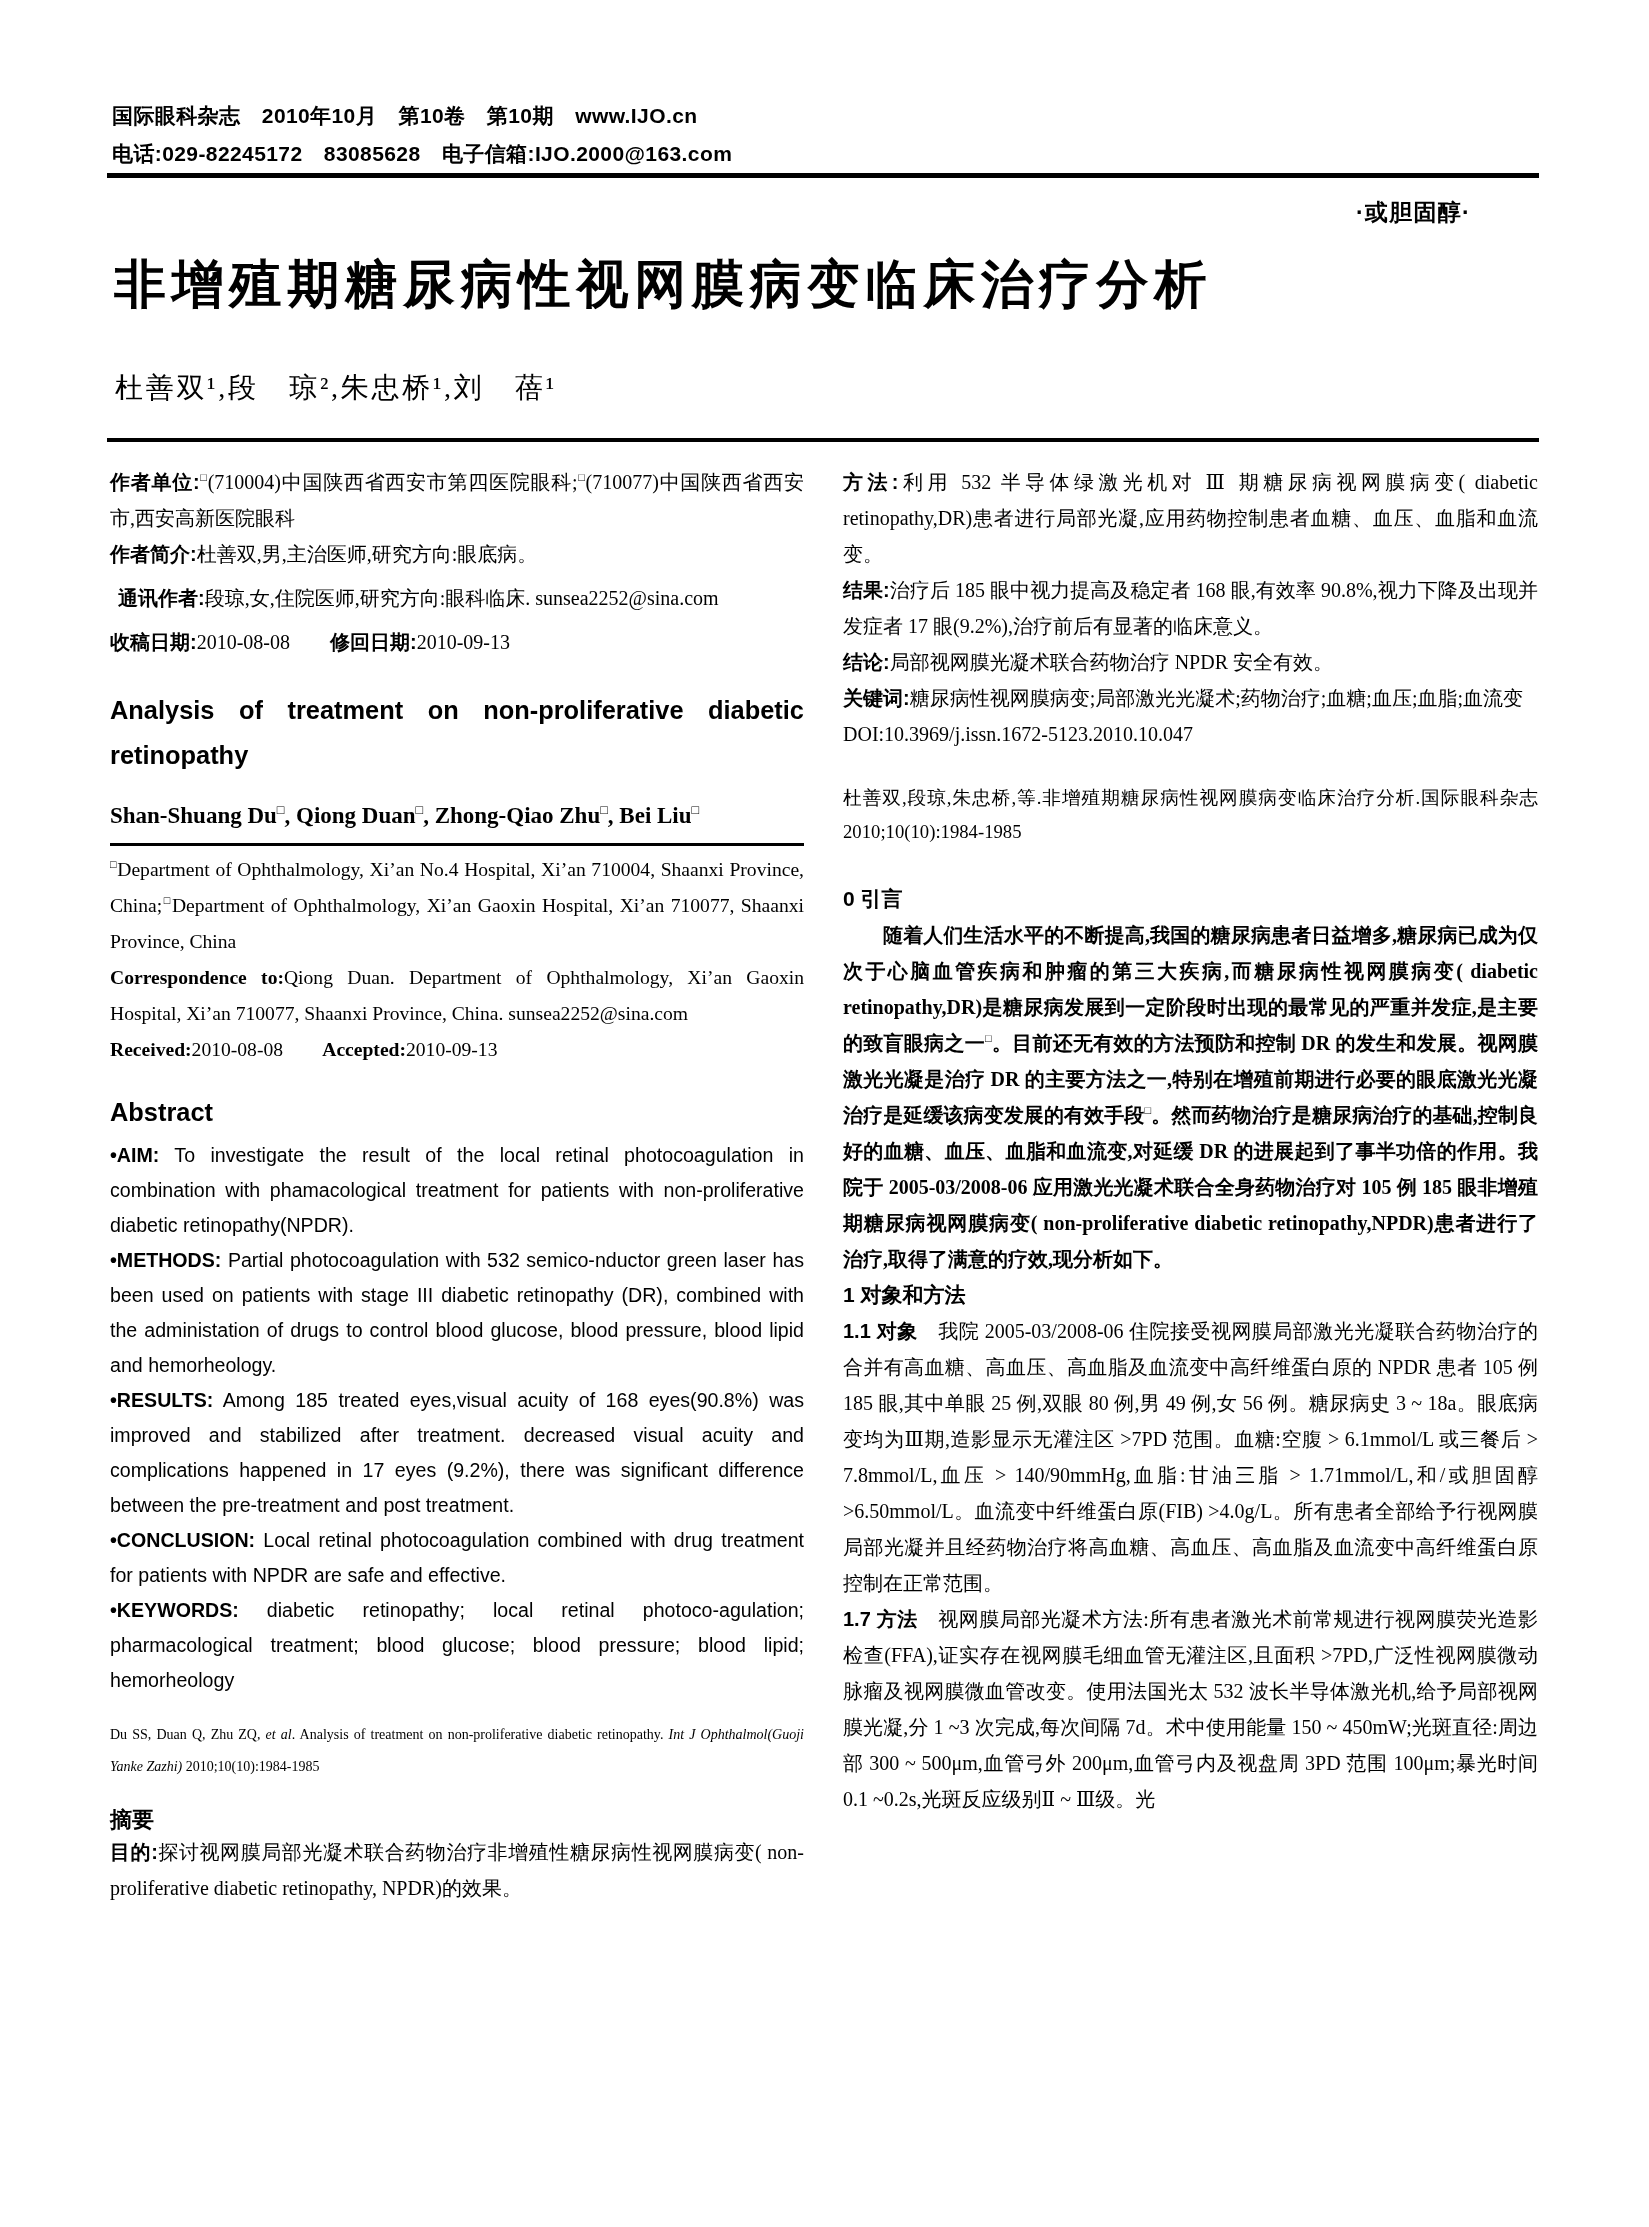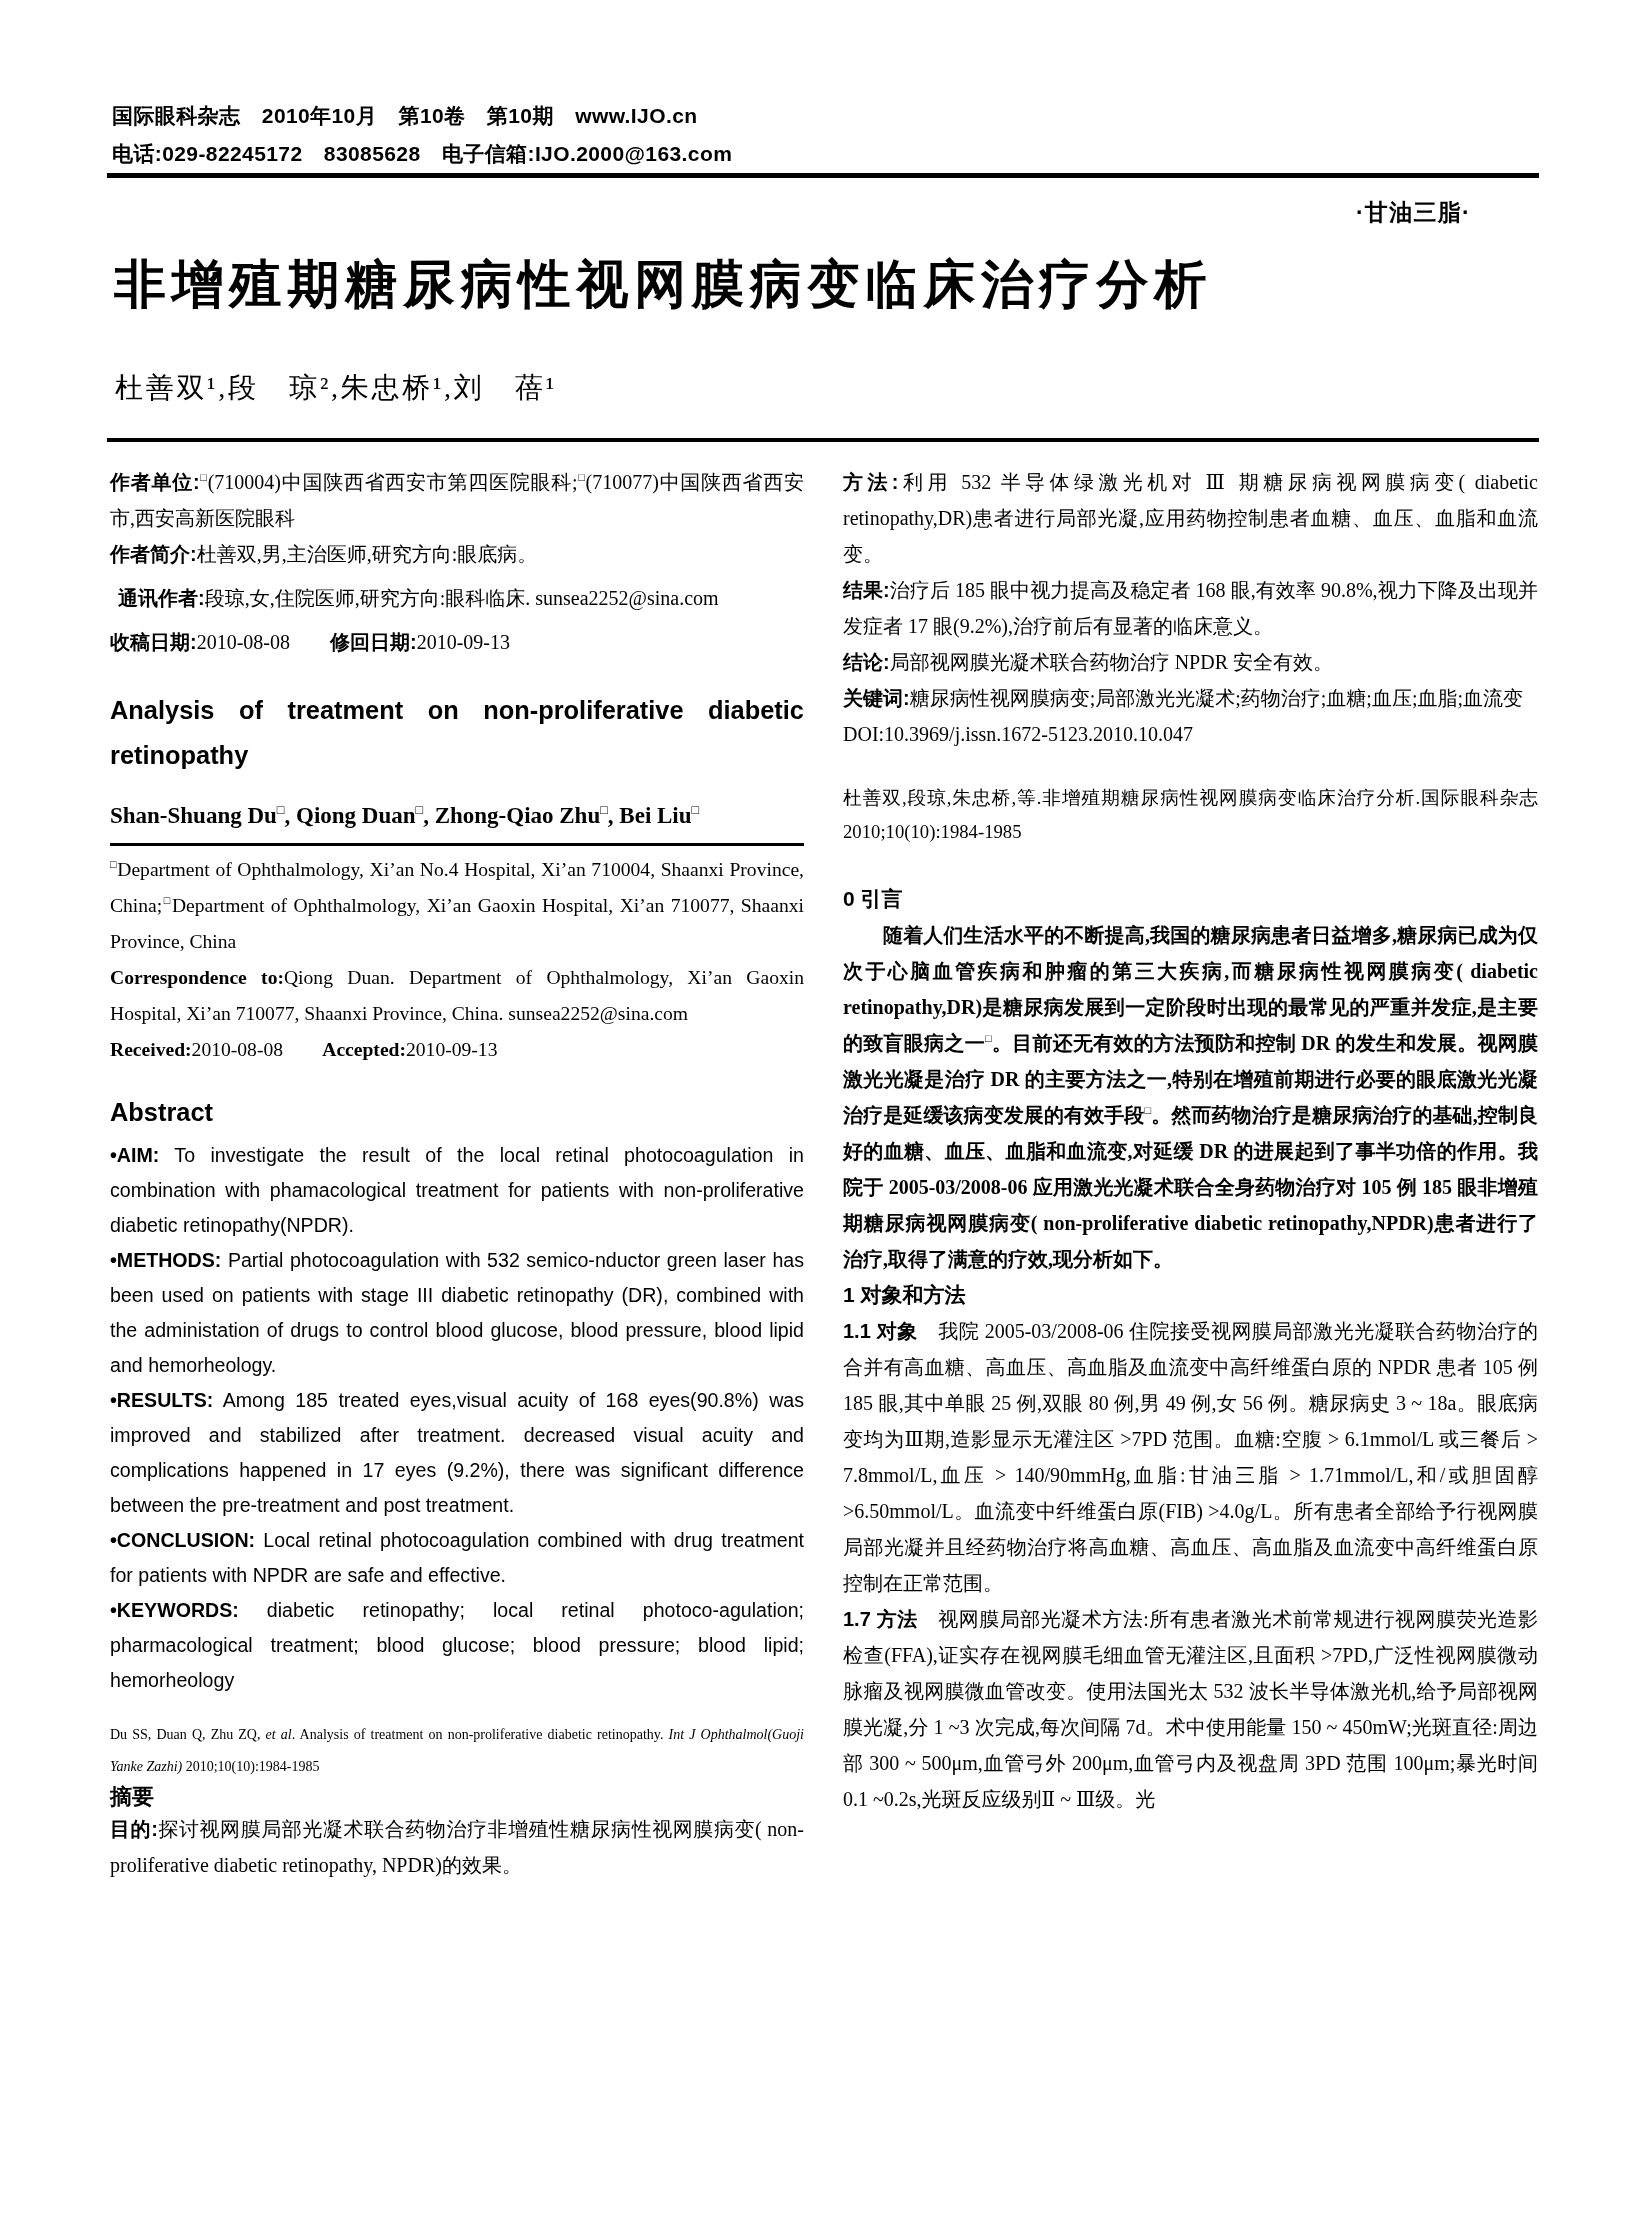--- a/index.html
+++ b/index.html
@@ -61,41 +61,41 @@
   .rule-footnote{height:3.6px;background:#000;margin-top:4.5px;}
   .affil{margin-top:6.2px;}
   .abstract-h{
     font-family:"Liberation Sans","DejaVu Sans",sans-serif;
     font-weight:bold;font-size:25.4px;line-height:31px;margin-top:29px;
   }
   .abs-body{margin-top:9.8px;}
   .cite-en{font-size:14px;line-height:32px;margin-top:20.5px;text-align:justify;}
   .zhaiyao-h{
     font-family:Liberation Serif, serif;
-    font-weight:bold;font-size:22px;line-height:28px;
+    font-weight:bold;font-size:22px;line-height:28px;margin-top:23px;
   }
   .mudi{margin-top:6.2px;}
   .cite-cn{font-size:18.7px;line-height:34px;margin-top:29px;text-align:justify;}
   .sec-h{
     font-family:"Liberation Sans","DejaVu Sans",sans-serif;
     font-weight:bold;font-size:21px;line-height:36px;margin-top:18.7px;
   }
   .indent{text-indent:2em;font-weight:bold;}
 </style>
 </head>
 <body>
 
 <div id="page">
 
   <div class="hdr">
     <div class="hdr-line">国际眼科杂志　2010年10月　第10卷　第10期　www.IJO.cn</div>
     <div class="hdr-line">电话:029-82245172　83085628　电子信箱:IJO.2000@163.com</div>
   </div>
   <div class="rule-top"></div>
-  <div class="col-label">·甘油三脂·</div>
+  <div class="col-label">·或胆固醇·</div>
 
   <div class="title-cn">非增殖期糖尿病性视网膜病变临床治疗分析</div>
   <div class="authors-cn">杜善双¹,段　琼²,朱忠桥¹,刘　蓓¹</div>
   <div class="rule-authors"></div>
 
   <div class="col col-left">
     <p class="zh" style="margin:0;"><span class="b">作者单位:</span><span class="sup">□</span><span>(710004)中国陕西省西安市第四医院眼科;</span><span class="sup">□</span><span>(710077)中国陕西省西安市,西安高新医院眼科</span></p>
     <p class="zh" style="margin:0;"><span class="b">作者简介:</span><span>杜善双,男,主治医师,研究方向:眼底病。</span></p>
     <p class="zh" style="margin:8px;"><span class="b">通讯作者:</span><span>段琼,女,住院医师,研究方向:眼科临床. sunsea2252@sina.com</span></p>
     <p class="zh" style="margin:0;"><span class="b">收稿日期:</span><span>2010-08-08　　</span><span class="b">修回日期:</span><span>2010-09-13</span></p>

